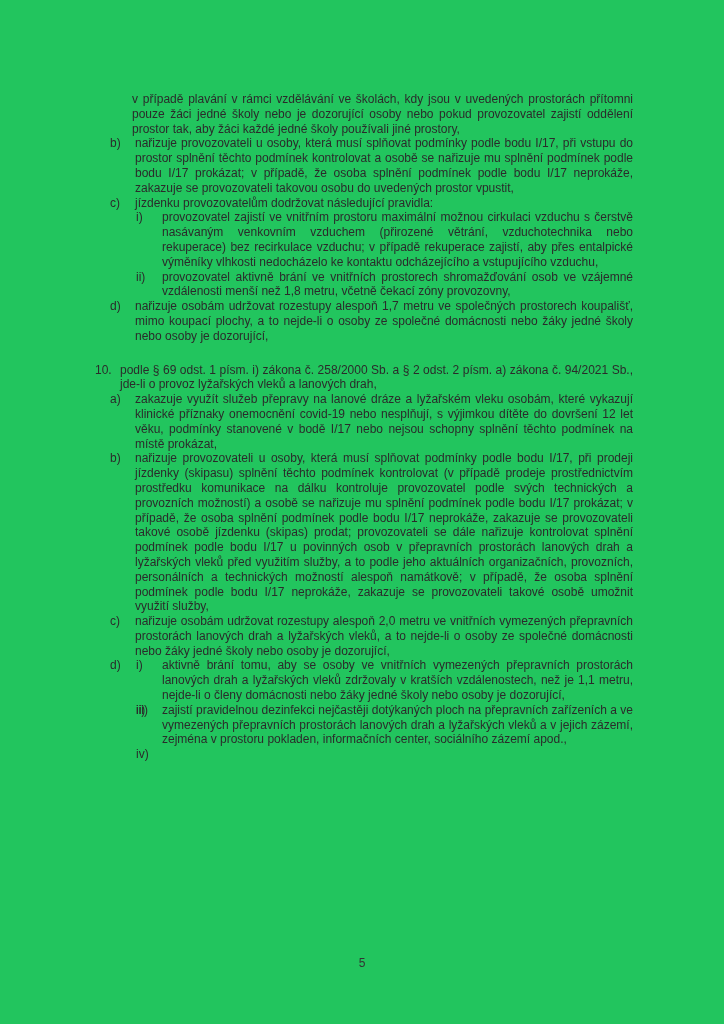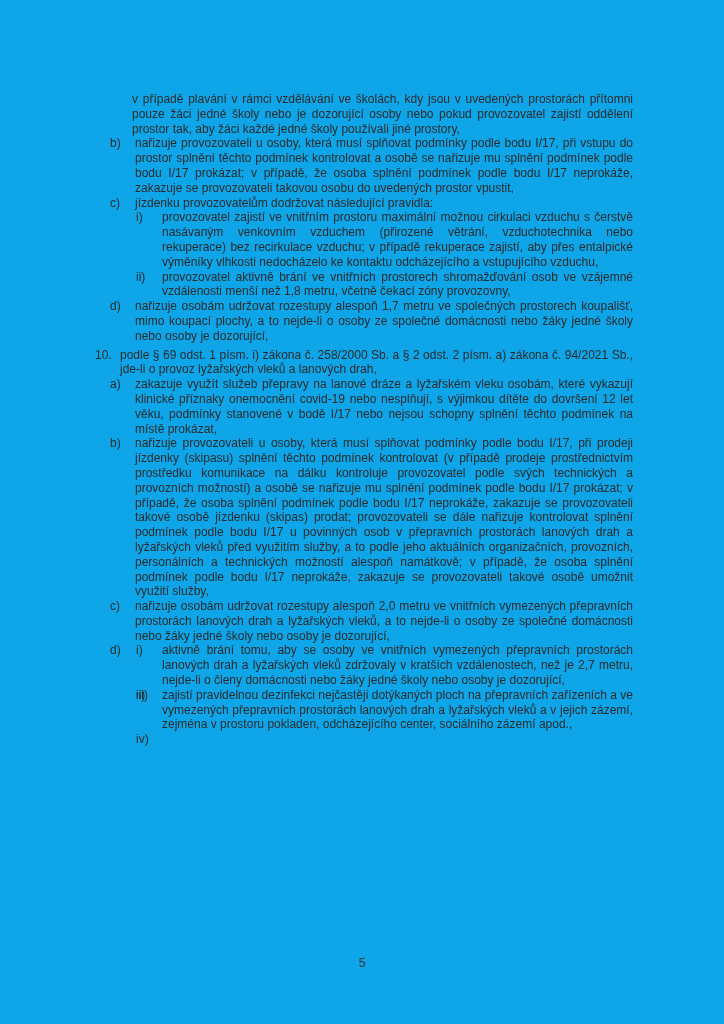--- a/index.html
+++ b/index.html
@@ -11,21 +11,21 @@
     height: 1024px;
     background: #fdfdfd;
     position: relative;
     overflow: hidden;
     font-family: "Liberation Sans", "DejaVu Sans", sans-serif;
     color: #2b2b2b;
   }
   .page {
     position: absolute;
     inset: 0;
-    background: #0ea5e9;
+    background: #22c55e;
   }
   .doc-body {
     position: absolute;
     left: 95px;
     top: 92px;
     width: 538px;
     font-size: 12px;
     line-height: 14.8px;
     text-align: justify;
   }
@@ -38,21 +38,21 @@
     top: 0;
     text-align: left;
   }
   .kind-continuation { padding-left: 37px; }
   .kind-letter       { padding-left: 40px; }
   .kind-letter .marker { left: 15px; }
   .kind-roman        { padding-left: 67px; }
   .kind-roman .marker  { left: 41px; }
   .kind-number       { padding-left: 25px; }
   .kind-number .marker { left: 0; }
-  .space-before { margin-top: 4px; }
+  .space-before { margin-top: 19px; }
   .page-footer {
     position: absolute;
     left: 0;
     top: 956px;
     width: 724px;
     text-align: center;
     font-size: 12px;
     color: #333333;
   }
 </style>
@@ -111,30 +111,30 @@
     <span class="marker">c)</span>
     <span class="text">nařizuje osobám udržovat rozestupy alespoň 2,0 metru ve vnitřních vymezených přepravních prostorách lanových drah a lyžařských vleků, a to nejde-li o osoby ze společné domácnosti nebo žáky jedné školy nebo osoby je dozorující,</span>
   </div>
 
   <div class="block kind-letter">
     <span class="marker">d)</span>
   </div>
 
   <div class="block kind-roman">
     <span class="marker">i)</span>
-    <span class="text">aktivně brání tomu, aby se osoby ve vnitřních vymezených přepravních prostorách lanových drah a lyžařských vleků zdržovaly v kratších vzdálenostech, než je 2,7 metru, nejde-li o členy domácnosti nebo žáky jedné školy nebo osoby je dozorující,</span>
+    <span class="text">aktivně brání tomu, aby se osoby ve vnitřních vymezených přepravních prostorách lanových drah a lyžařských vleků zdržovaly v kratších vzdálenostech, než je 1,1 metru, nejde-li o členy domácnosti nebo žáky jedné školy nebo osoby je dozorující,</span>
   </div>
 
   <div class="block kind-roman">
     <span class="marker">ii)</span>
   </div>
 
   <div class="block kind-roman">
     <span class="marker">iii)</span>
-    <span class="text">zajistí pravidelnou dezinfekci nejčastěji dotýkaných ploch na přepravních zařízeních a ve vymezených přepravních prostorách lanových drah a lyžařských vleků a v jejich zázemí, zejména v prostoru pokladen, odcházejícího center, sociálního zázemí apod.,</span>
+    <span class="text">zajistí pravidelnou dezinfekci nejčastěji dotýkaných ploch na přepravních zařízeních a ve vymezených přepravních prostorách lanových drah a lyžařských vleků a v jejich zázemí, zejména v prostoru pokladen, informačních center, sociálního zázemí apod.,</span>
   </div>
 
   <div class="block kind-roman">
     <span class="marker">iv)</span>
   </div>
 </div>
 
   <div class="page-footer">
     <span>5</span>
   </div>

